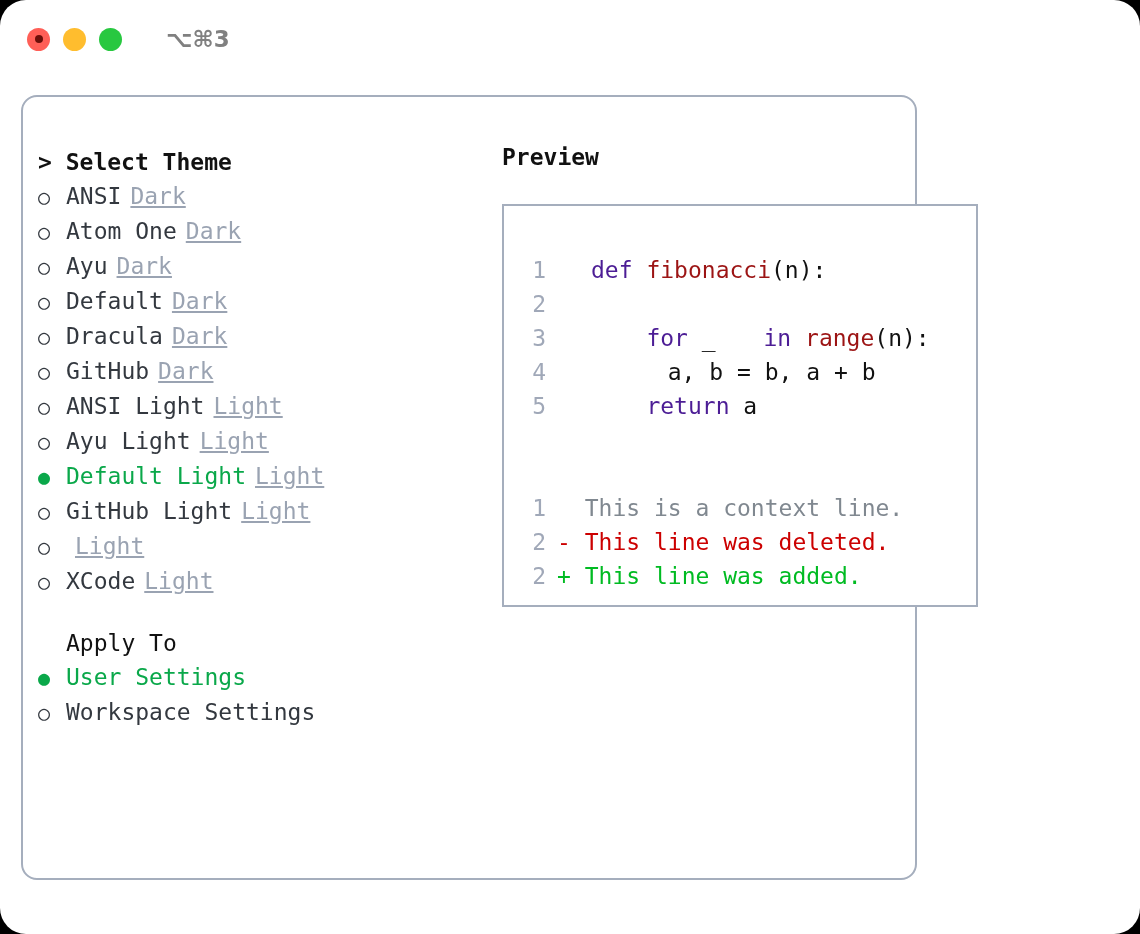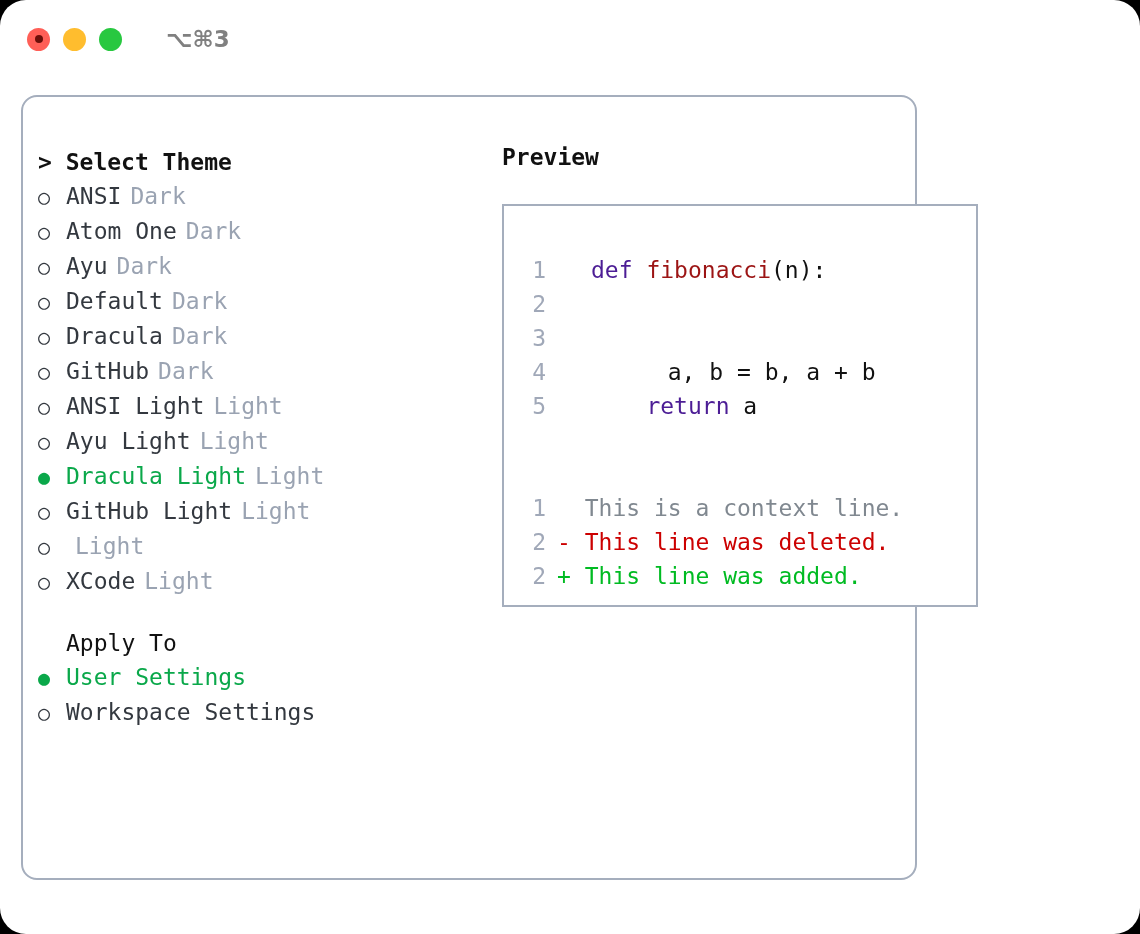--- a/index.html
+++ b/index.html
@@ -121,20 +121,21 @@
     flex: 0 0 28px;
     color: #33383f;
     font-size: 20px;
   }
   .opt-row.selected .bullet { color: #0aa84a; }
   .opt-label { color: #33383f; }
   .opt-row.selected .opt-label { color: #0aa84a; }
   .opt-tag {
     color: #9aa3b2;
     margin-left: 9px;
+    text-decoration: underline;
   }
 
   .spacer-sm { height: 27px; }
   .spacer-md { height: 28px; }
 
   .hint {
     font-size: 23px;
     line-height: 34px;
     color: #9aa3b2;
     width: 420px;
@@ -256,21 +257,21 @@
         </div>
 
         <div class="opt-row">
           <span class="bullet">○</span>
           <span class="opt-label">Ayu Light</span>
           <span class="opt-tag">Light</span>
         </div>
 
         <div class="opt-row selected">
           <span class="bullet">●</span>
-          <span class="opt-label">Dracula Light</span>
+          <span class="opt-label">Default Light</span>
           <span class="opt-tag">Light</span>
         </div>
 
         <div class="opt-row">
           <span class="bullet">○</span>
           <span class="opt-label">GitHub Light</span>
           <span class="opt-tag">Light</span>
         </div>
 
         <div class="opt-row">
@@ -311,20 +312,21 @@
             <span class="lineno">1</span>
             <span class="code-text"><span class="tok-kw">def </span><span class="tok-fn">fibonacci</span><span class="tok-plain">(n):</span></span>
           </div>
 
           <div class="code-line">
             <span class="lineno">2</span>
           </div>
 
           <div class="code-line">
             <span class="lineno">3</span>
+            <span class="code-text"><span class="tok-plain">    </span><span class="tok-kw">for</span><span class="tok-plain"> _ </span><span class="tok-kw">in</span><span class="tok-plain"> </span><span class="tok-fn">range</span><span class="tok-plain">(n):</span></span>
           </div>
 
           <div class="code-line">
             <span class="lineno">4</span>
             <span class="code-text"><span class="tok-plain">        a, b = b, a + b</span></span>
           </div>
 
           <div class="code-line">
             <span class="lineno">5</span>
             <span class="code-text"><span class="tok-plain">    </span><span class="tok-kw">return</span><span class="tok-plain"> a</span></span>

